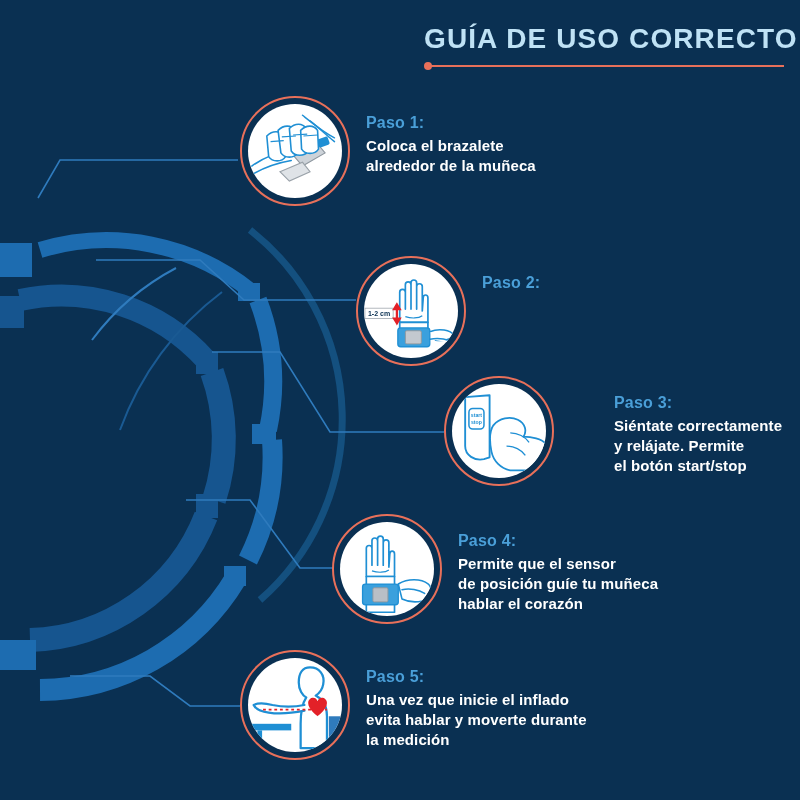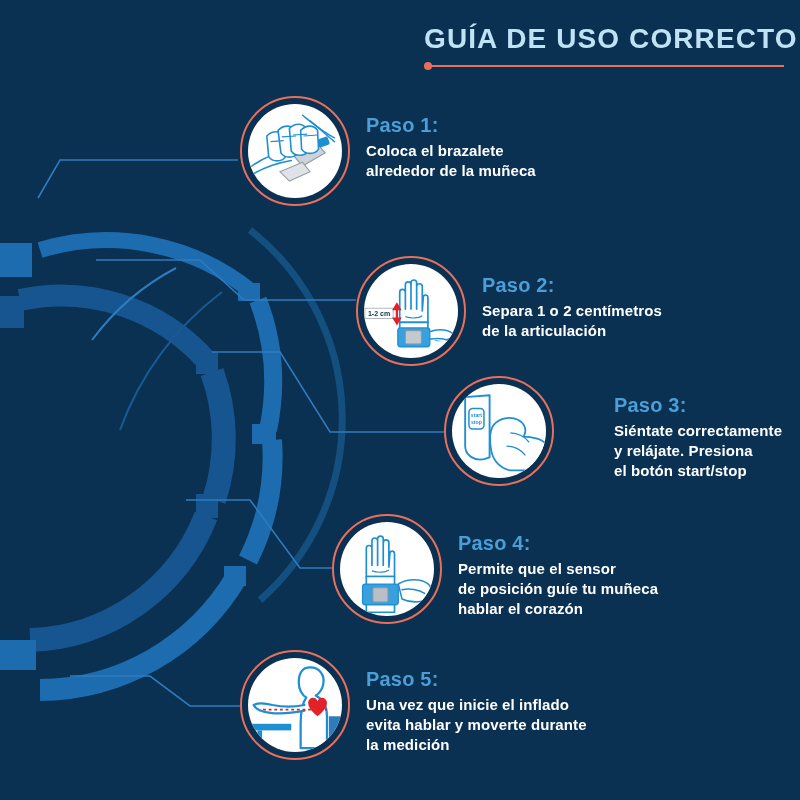--- a/index.html
+++ b/index.html
@@ -49,21 +49,21 @@
     position:absolute;left:6px;top:6px;right:6px;bottom:6px;
     border-radius:50%;
     background:#ffffff;
     overflow:hidden;
   }
   .badge .disc svg{display:block;width:100%;height:100%;}
 
   .txt{margin-left:16px;padding-top:18px;}
   .paso{
     color:#4a9fd8;
-    font-size:20px;
+    font-size:16px;
     font-weight:bold;
     margin:0 0 4px 0;
     letter-spacing:.2px;
   }
   .body{
     color:#ffffff;
     font-size:15px;
     font-weight:bold;
     line-height:1.33;
     margin:0;
@@ -205,22 +205,20 @@
               <line x1="35" y1="46" x2="35" y2="60"></line>
               <polygon points="35,43 32,48 38,48"></polygon>
               <polygon points="35,63 32,58 38,58"></polygon>
             </g>
           </g>
         </svg>
       </div>
     </div>
     <div class="txt">
       <p class="paso">Paso 2:</p>
-      <p class="body">Separa 1 o 2 centímetros
-de la articulación</p>
     </div>
   </div>
 
   <div class="step" style="left:444px;top:376px;gap:44px;">
     <div class="badge">
       <div class="disc">
         <svg viewBox="0 0 100 100" xmlns="http://www.w3.org/2000/svg">
 
           <g fill="none" stroke="#1f8fd4" stroke-width="2" stroke-linejoin="round" stroke-linecap="round">
             <path d="M14,14 L14,66 C14,76 24,82 34,80 L40,78 L40,12 Z"></path>
@@ -235,21 +233,21 @@
                      C52,90 44,82 42,72 C40,62 40,50 44,44 Z"></path>
           </g>
           <path d="M62,52 C70,52 78,56 82,62" fill="none" stroke="#1f8fd4" stroke-width="1.4"></path>
           <path d="M58,66 C66,66 74,70 78,76" fill="none" stroke="#1f8fd4" stroke-width="1.4"></path>
         </svg>
       </div>
     </div>
     <div class="txt">
       <p class="paso">Paso 3:</p>
       <p class="body">Siéntate correctamente
-y relájate. Presiona
+y relájate. Permite
 el botón start/stop</p>
     </div>
   </div>
 
   <div class="step" style="left:332px;top:514px;">
     <div class="badge">
       <div class="disc">
         <svg viewBox="0 0 100 100" xmlns="http://www.w3.org/2000/svg">
 
           <g fill="#ffffff" stroke="#1f8fd4" stroke-width="1.8" stroke-linejoin="round" stroke-linecap="round">

